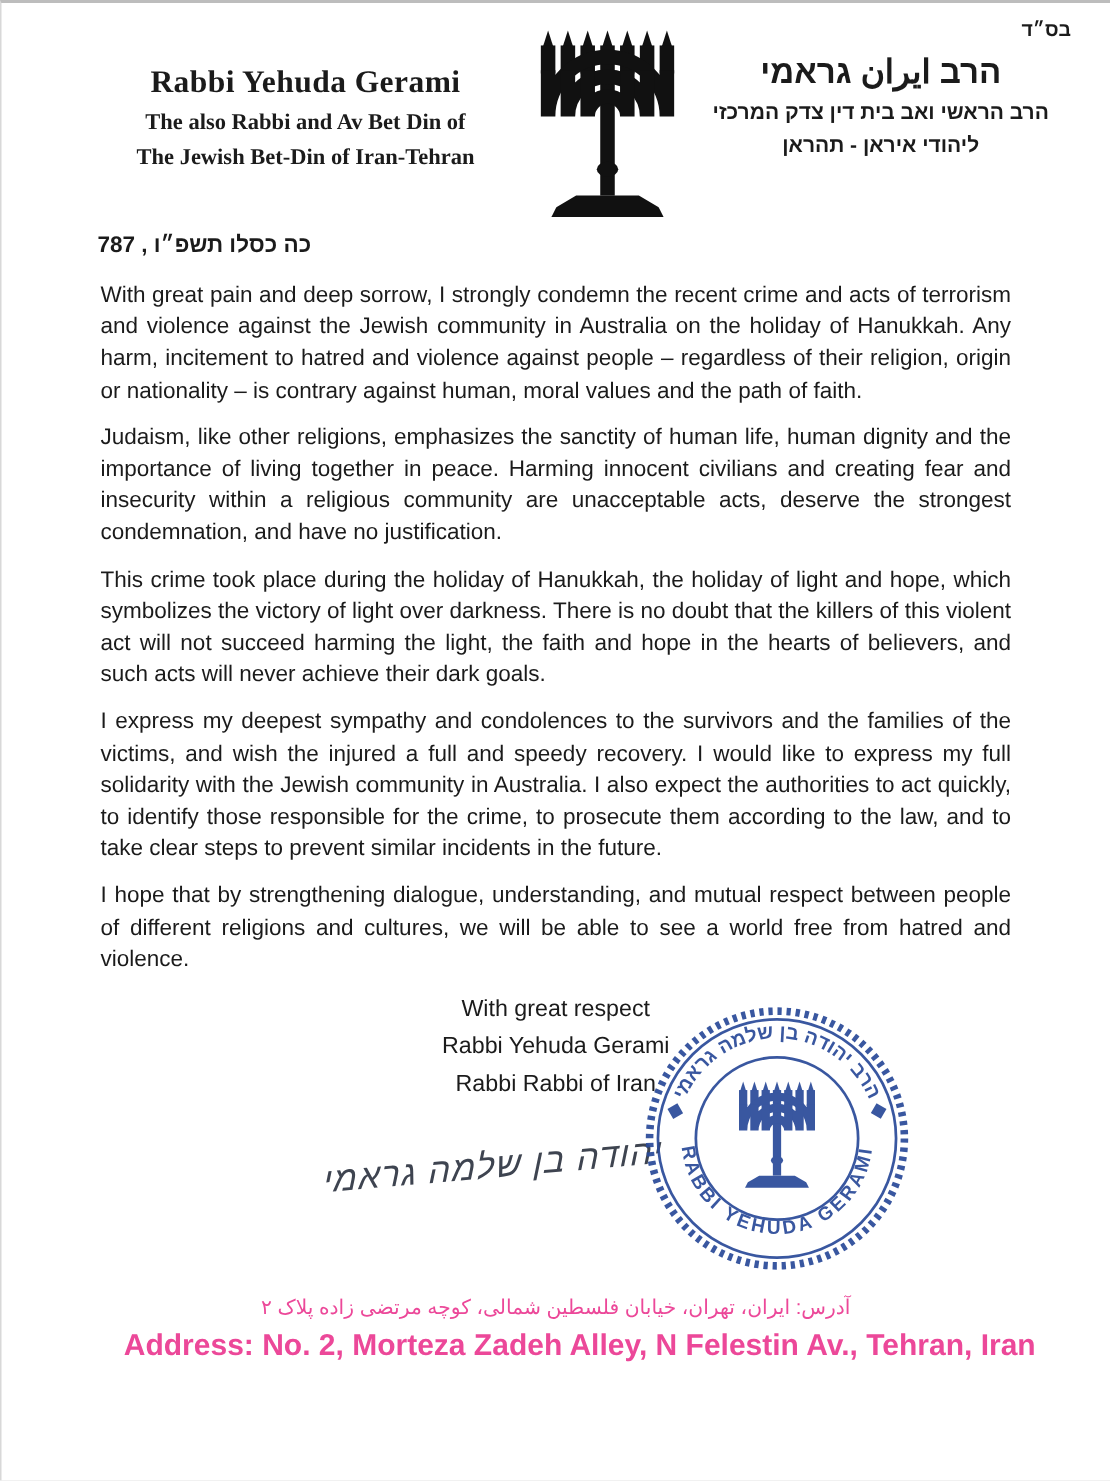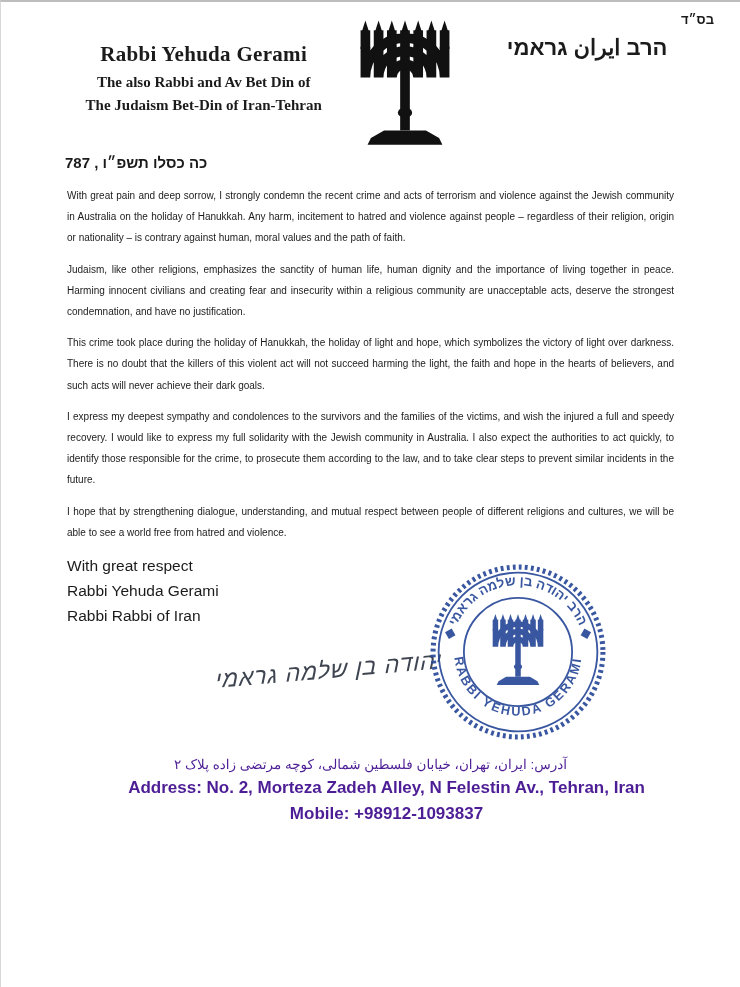--- a/index.html
+++ b/index.html
@@ -25,39 +25,39 @@
   .h-right { width: 256px; }
   .h-bsd { text-align: right; font-size: 13px; font-weight: bold; direction: rtl; }
   .h-right-block { text-align: center; direction: rtl; margin-top: 8px; }
   .h-right-name { font-size: 22px; font-weight: bold; }
   .h-right-sub { font-size: 14px; font-weight: bold; line-height: 1.55; margin-top: 3px; }
   
   .date-line { margin: 2px 0 0 64px; }
   .date-line span { display: inline-block; direction: rtl; font-size: 15px; font-weight: bold; }
   
   .body { margin: 13px 66px 0 66px; }
-  .body p { font-size: 10px; line-height: 21.2px; text-align: justify; margin-bottom: 10px; }
+  .body p { font-size: 15px; line-height: 21.2px; text-align: justify; margin-bottom: 10px; }
   
   .sign-zone { position: relative; height: 198px; margin: 10px 66px 0 66px; }
-  .closing { font-size: 15.5px; line-height: 25px; }
+  .closing { font-size: 15.5px; line-height: 25px; text-align: center; }
   .hand-sign {
     position: absolute; left: 148px; top: 104px;
     direction: rtl; font-style: italic; font-size: 23px;
     color: #3e4450; letter-spacing: 1px;
     transform: rotate(-5deg) skewX(-6deg);
     white-space: nowrap;
   }
   .seal { position: absolute; left: 360px; top: 8px; opacity: .93; }
   .seal text { font-weight: bold; }
   .seal .heb-arc { font-size: 13px; }
   .seal .lat-arc { font-size: 12.5px; letter-spacing: 2px; }
   
-  .footer { text-align: center; margin-top: 4px; line-height: 1.5; color: #4c1d95; }
+  .footer { text-align: center; margin-top: 4px; line-height: 1.5; color: #ec4899; }
   .footer .fa { font-size: 13.5px; direction: rtl; }
-  .footer .en { font-size: 17px; font-weight: bold; padding-left: 32px; }
+  .footer .en { font-size: 20px; font-weight: bold; padding-left: 32px; }
 </style>
 </head>
 <body>
 
 <svg width="0" height="0" style="position:absolute" aria-hidden="true">
   <defs>
     <symbol id="menorah-shape" viewBox="0 0 100 120">
       <g fill="currentColor" stroke="none">
         <polygon points="14,4 17.2,14 10.8,14"></polygon>
         <polygon points="26,4 29.2,14 22.8,14"></polygon>
@@ -86,32 +86,36 @@
   </defs>
 </svg>
 
 <div class="page">
 
   <div class="header">
     <div class="h-left">
       <div class="h-left-name">Rabbi Yehuda Gerami</div>
       <div class="h-left-sub">
         <div>The also Rabbi and Av Bet Din of</div>
-        <div>The Judaism Bet-Din of Iran-Tehran</div>
+        <div>The Jewish Bet-Din of Iran-Tehran</div>
       </div>
     </div>
     <div class="h-center">
       <svg width="110" height="132" viewBox="0 0 100 120" style="color:#111">
         <use href="#menorah-shape"></use>
       </svg>
     </div>
     <div class="h-right">
       <div class="h-bsd">בס״ד</div>
       <div class="h-right-block">
         <div class="h-right-name">הרב ایران גראמי</div>
+        <div class="h-right-sub">
+          <div>הרב הראשי ואב בית דין צדק המרכזי</div>
+          <div>ליהודי איראן - תהראן</div>
+        </div>
       </div>
     </div>
   </div>
 
   <div class="date-line">
     <span>כה כסלו תשפ״ו , 787</span>
   </div>
 
   <div class="body">
     <p>With great pain and deep sorrow, I strongly condemn the recent crime and acts of terrorism and violence against the Jewish community in Australia on the holiday of Hanukkah. Any harm, incitement to hatred and violence against people – regardless of their religion, origin or nationality – is contrary against human, moral values and the path of faith.</p>
@@ -144,16 +148,15 @@
           <textPath href="#seal-arc-bottom" startOffset="50%">RABBI YEHUDA GERAMI</textPath>
         </text>
         <use href="#menorah-shape" x="59" y="50" width="62" height="74.4"></use>
       </g>
     </svg>
   </div>
 
   <div class="footer">
     <div class="fa">آدرس: ایران، تهران، خیابان فلسطین شمالی، کوچه مرتضی زاده پلاک ۲</div>
     <div class="en">Address: No. 2, Morteza Zadeh Alley, N Felestin Av., Tehran, Iran</div>
-    <div class="en">Mobile: +98912-1093837</div>
   </div>
 
 </div>
 
 </body></html>

